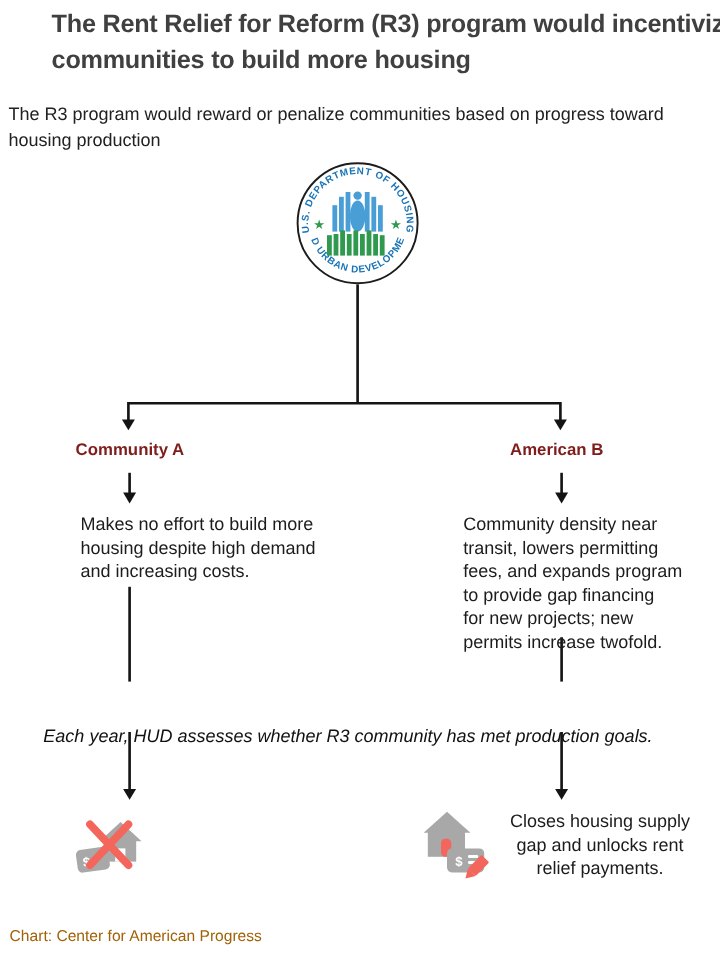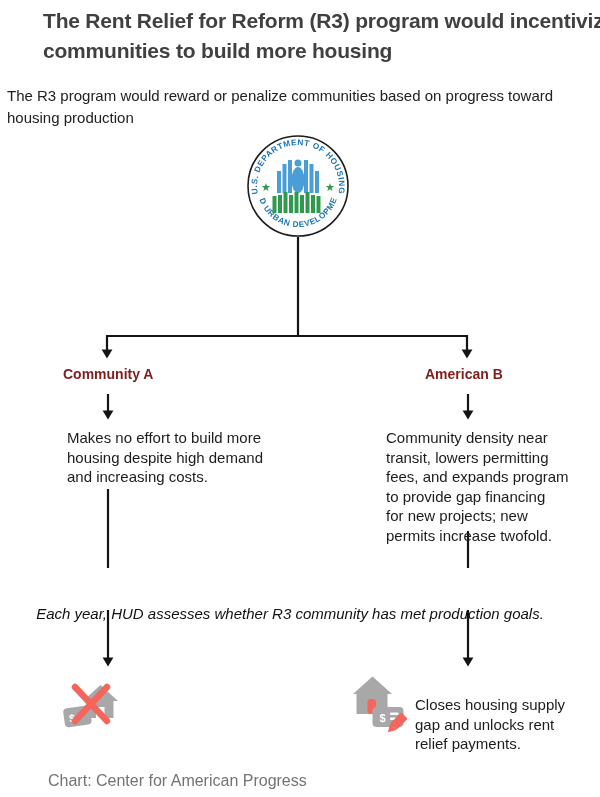--- a/index.html
+++ b/index.html
@@ -29,23 +29,23 @@
   }
   .alloc-note { left: 129px; top: 253px; width: 190px; }
   .assess-note { left: 0px; top: 579px; width: 580px; text-align: center; margin-top: 26px; }
   .comm-label { font-size: 14px; font-weight: bold; color: #7f1d1d; }
   .comm-a-label { left: 63px; top: 366px; }
   .comm-b-label { left: 425px; top: 366px; }
   .body-text { font-size: 15px; line-height: 19.5px; color: #1c1c1c; }
   .para-a { left: 67px; top: 428px; width: 230px; }
   .para-b { left: 386px; top: 428px; width: 185px; }
   .outcome-a { left: 124px; top: 677px; width: 185px; }
-  .outcome-b { left: 415px; top: 695px; width: 170px; }
+  .outcome-b { left: 415px; top: 675px; width: 170px; text-align: center; }
   .footer-credit {
-    left: 8px; top: 772px; font-size: 16px; color: #737373; margin-left: 40px;
+    left: 8px; top: 772px; font-size: 13px; color: #a16207;
   }
   .connector-layer { left: 0; top: 0; width: 600px; height: 797px; pointer-events: none; }
   .seal-svg { left: 246px; top: 134px; width: 104px; height: 104px; }
   .icon-a-svg { left: 60px; top: 676px; width: 58px; height: 56px; }
   .icon-b-svg { left: 352px; top: 672px; width: 58px; height: 64px; }
 </style>
 </head>
 <body>
 
 <div class="page">

